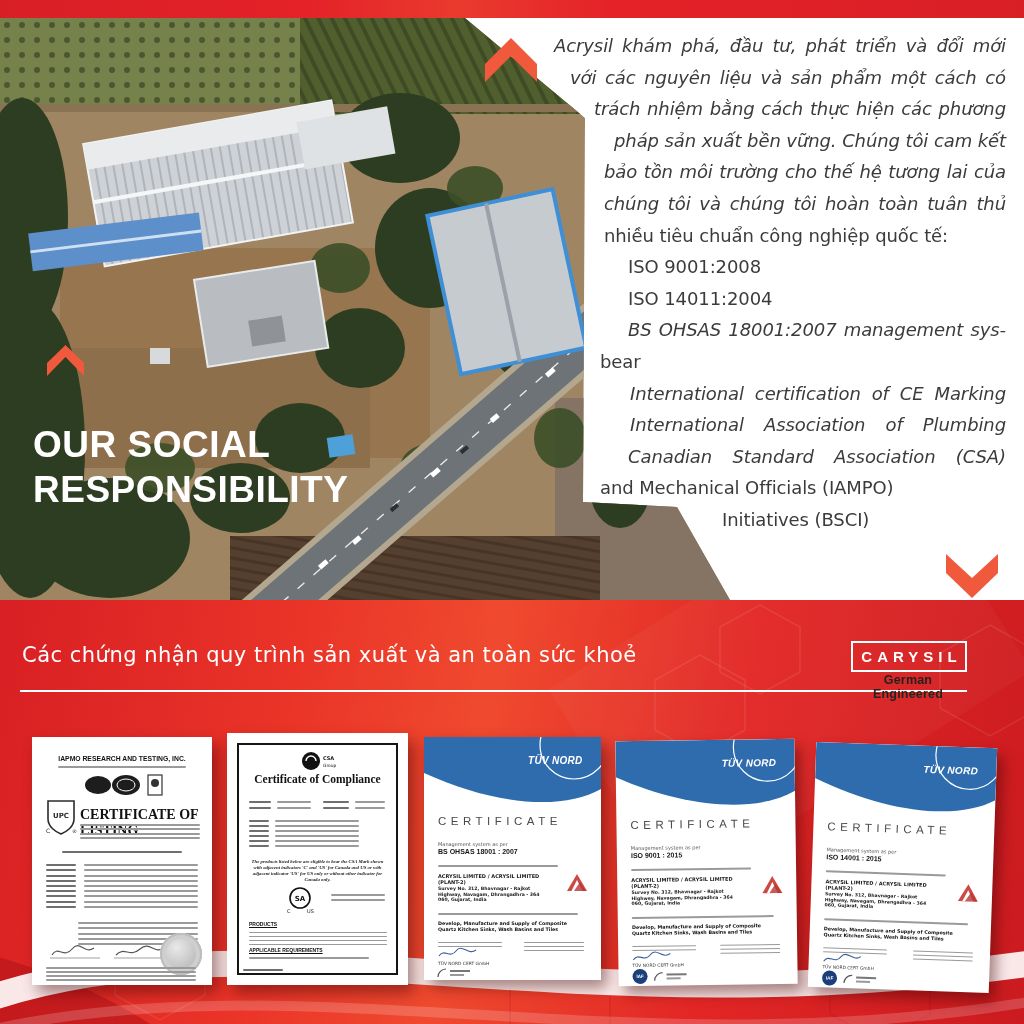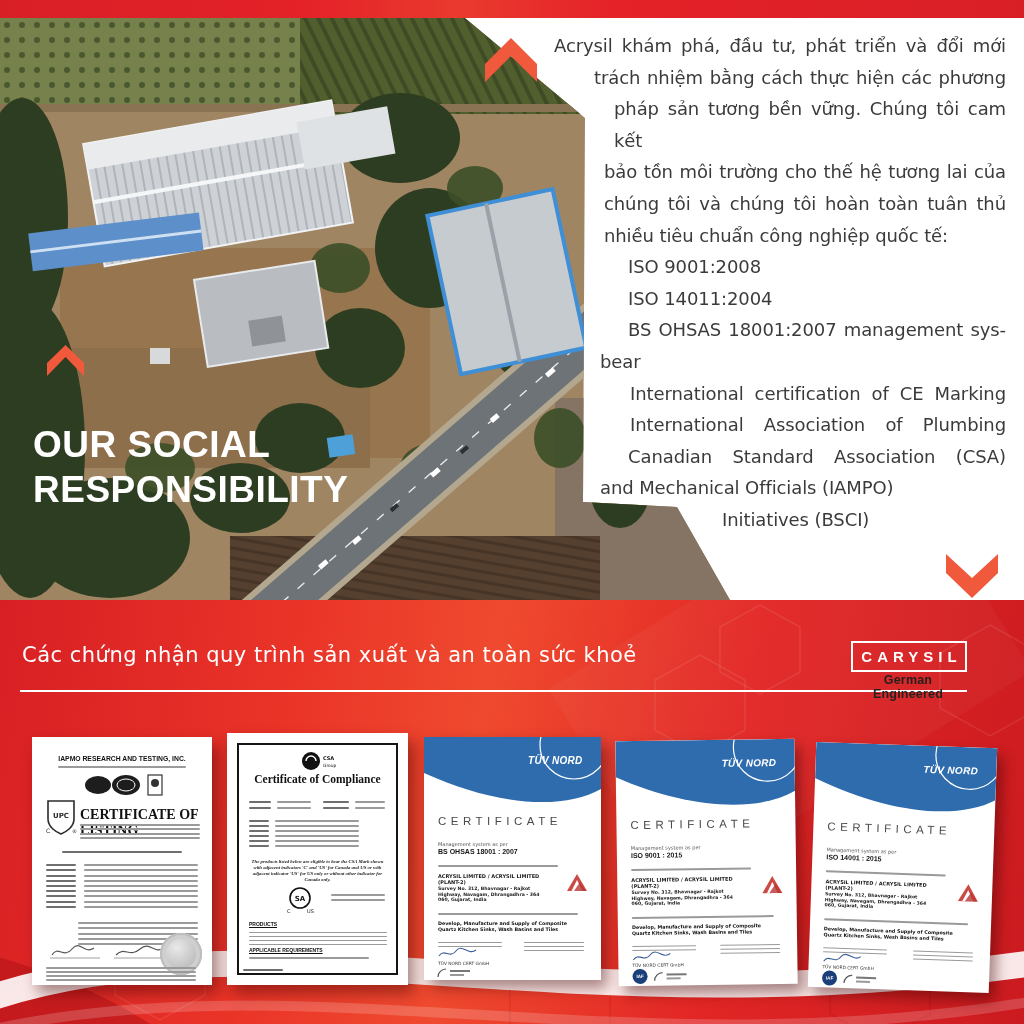--- a/index.html
+++ b/index.html
@@ -19,21 +19,21 @@
     font-family:"Liberation Sans",sans-serif;font-weight:700;font-size:37px;line-height:45px;
     letter-spacing:.5px;}
 
   
   .chevron{fill:#f0593c;}
 
   
   #intro{left:520px;top:30px;width:486px;color:#3b3b3d;font-size:18px;line-height:31.6px;
     letter-spacing:-0.1px;}
   #intro .ln{white-space:nowrap;overflow:visible;}
-  #intro .j{white-space:normal;text-align:justify;text-align-last:justify;}
+  #intro .j{white-space:normal;text-align:justify;text-align-last:justify;font-style:italic;}
 
   
   #band{left:0;top:600px;width:1024px;height:424px;
     background:linear-gradient(100deg,#d81f24 0%,#ea3428 28%,#ef4a2f 46%,#e22625 70%,#cb1b20 100%);}
   #band-decor{left:0;top:600px;width:1024px;height:424px;pointer-events:none;}
   #band-heading{left:22px;top:638px;color:#ffffff;font-size:21px;line-height:34px;letter-spacing:.5px;}
   #band-underline{left:20px;top:690px;width:947px;height:2px;background:#ffffff;}
   #carysil-box{left:851px;top:641px;width:112px;height:27px;border:2px solid #ffffff;
     display:flex;align-items:center;justify-content:center;}
   #carysil-text{color:#ffffff;font-family:"Liberation Sans",sans-serif;font-weight:700;
@@ -184,22 +184,23 @@
 </svg>
 <svg class="abs" style="left:47px;top:344px;" width="37" height="32">
   <polygon class="chevron" points="0,19 18.5,1 37,19 37,32 18.5,13 0,32"></polygon>
 </svg>
 <svg class="abs" style="left:946px;top:553px;" width="52" height="46">
   <polygon class="chevron" points="0,1 26,25 52,1 52,20 26,45 0,20"></polygon>
 </svg>
 
 <div class="abs" id="intro">
   <div class="ln j" style="padding-left:34px">Acrysil khám phá, đầu tư, phát triển và đổi mới</div>
+  <div class="ln j" style="padding-left:50px">với các nguyên liệu và sản phẩm một cách có</div>
   <div class="ln j" style="padding-left:74px">trách nhiệm bằng cách thực hiện các phương</div>
-  <div class="ln j" style="padding-left:94px">pháp sản tương bền vững. Chúng tôi cam kết</div>
+  <div class="ln j" style="padding-left:94px">pháp sản xuất bền vững. Chúng tôi cam kết</div>
   <div class="ln j" style="padding-left:84px">bảo tồn môi trường cho thế hệ tương lai của</div>
   <div class="ln j" style="padding-left:84px">chúng tôi và chúng tôi hoàn toàn tuân thủ</div>
   <div class="ln" style="padding-left:84px">nhiều tiêu chuẩn công nghiệp quốc tế:</div>
   <div class="ln" style="padding-left:108px">ISO 9001:2008</div>
   <div class="ln" style="padding-left:108px">ISO 14011:2004</div>
   <div class="ln j" style="padding-left:108px">BS OHSAS 18001:2007 management sys-</div>
   <div class="ln" style="padding-left:80px">bear</div>
   <div class="ln j" style="padding-left:110px">International certification of CE Marking</div>
   <div class="ln j" style="padding-left:110px">International Association of Plumbing</div>
   <div class="ln j" style="padding-left:108px">Canadian Standard Association (CSA)</div>

